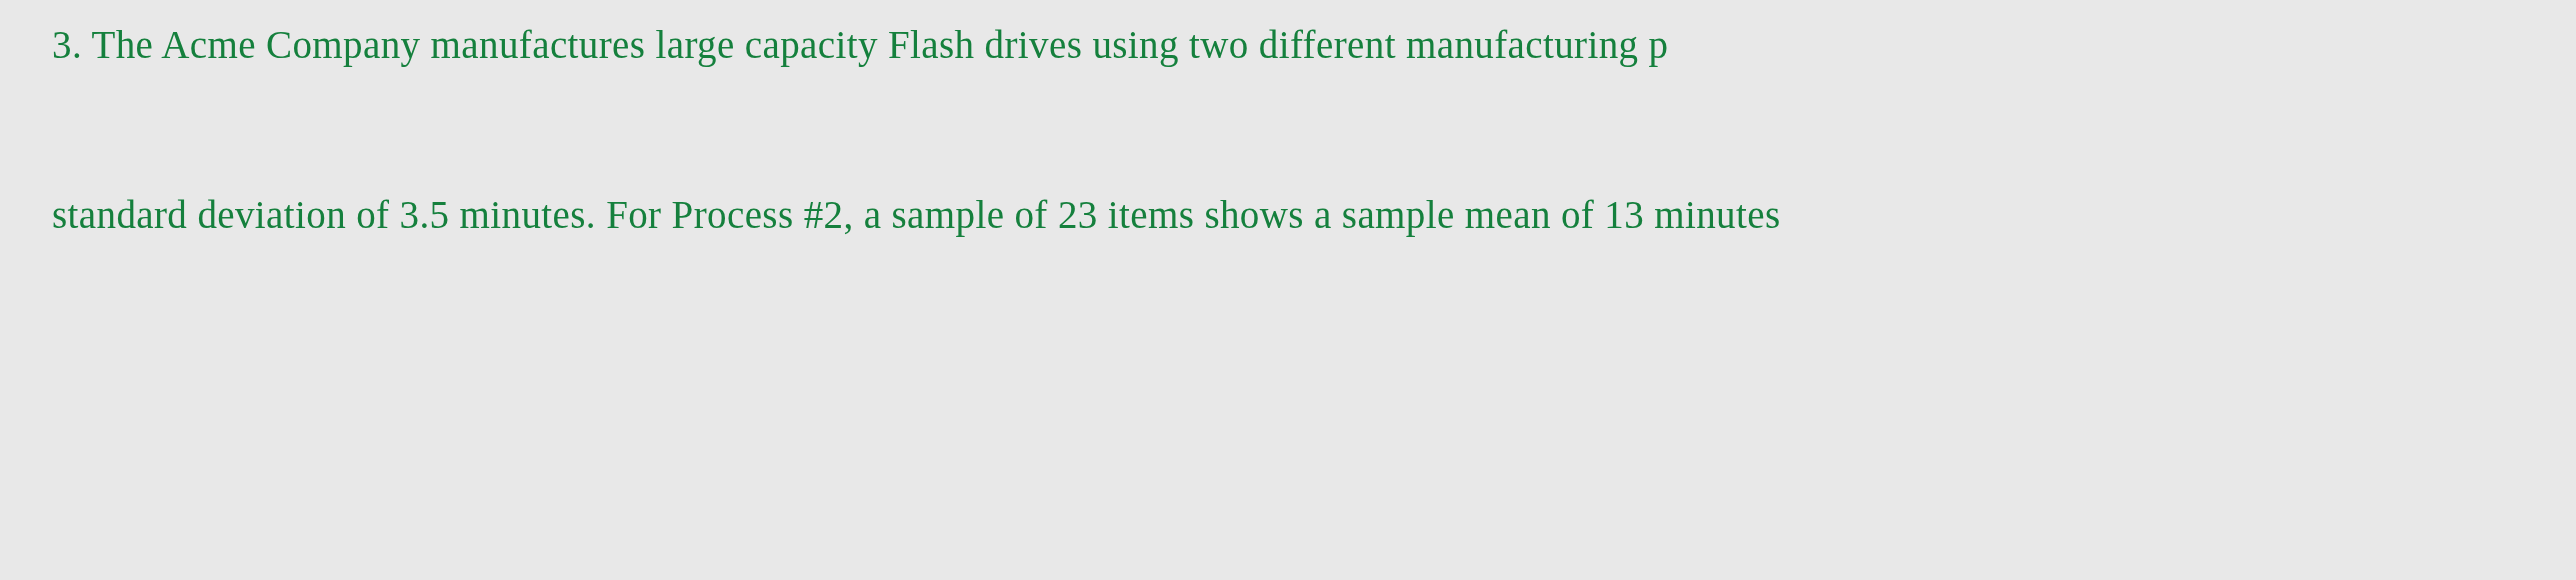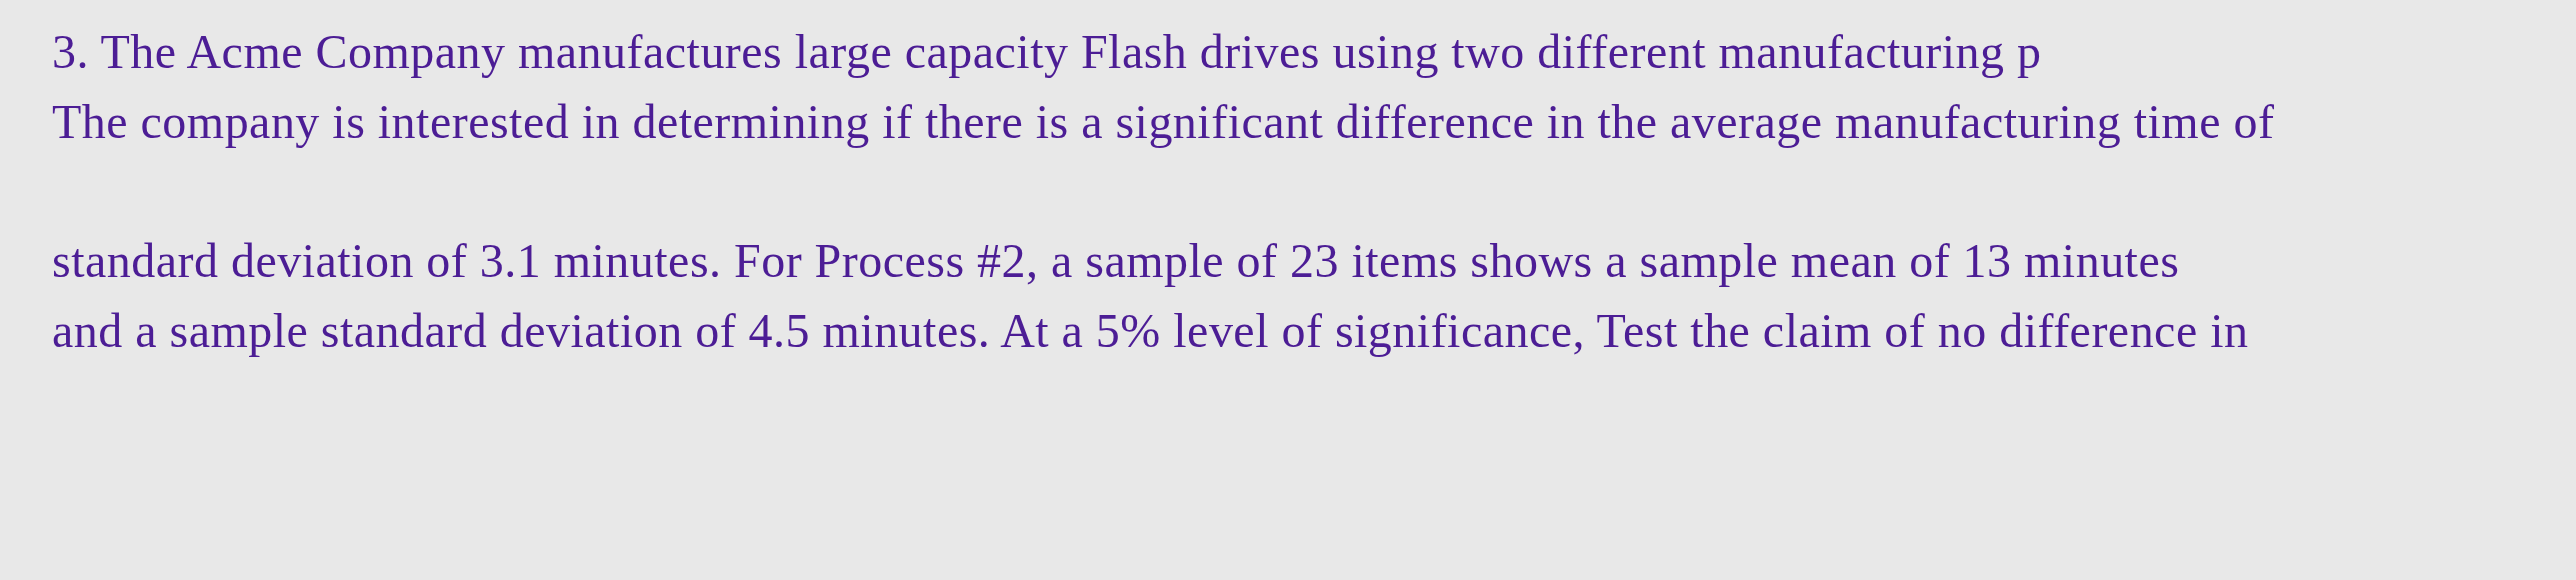--- a/index.html
+++ b/index.html
@@ -20,34 +20,34 @@
     }
 
     .content-area {
       padding: 17.3px 52px 35px 52px;
       width: 2576px;
       min-height: 581px;
       background-color: #e8e8e8;
     }
 
     .problem-text {
-      font-size: 48px;
+      font-size: 39px;
       line-height: 1.45;
-      color: #4c1d95;
+      color: #15803d;
       font-family: 'Times New Roman', Times, serif;
       font-weight: 400;
       letter-spacing: 0.01em;
       max-width: 2472px;
     }
   </style>
 </head>
 <body>
 
 <div class="content-area">
   <div class="problem-text">
     <span>3. The Acme Company manufactures large capacity Flash drives using two different manufacturing p</span><span style="color:#e8e8e8;"></span><br>
-    <span>The company is interested in determining if there is a significant difference in the average manufacturing time of</span><br>
     <br>
-    <span>standard deviation of 3.1 minutes. For Process #2, a sample of 23 items shows a sample mean of 13 minutes</span><br>
-    <span>and a sample standard deviation of 4.5 minutes. At a 5% level of significance, Test the claim of no difference in</span><br>
+    <br>
+    <span>standard deviation of 3.5 minutes. For Process #2, a sample of 23 items shows a sample mean of 13 minutes</span><br>
+    <br>
   </div>
 </div>
 
 
 </body></html>

